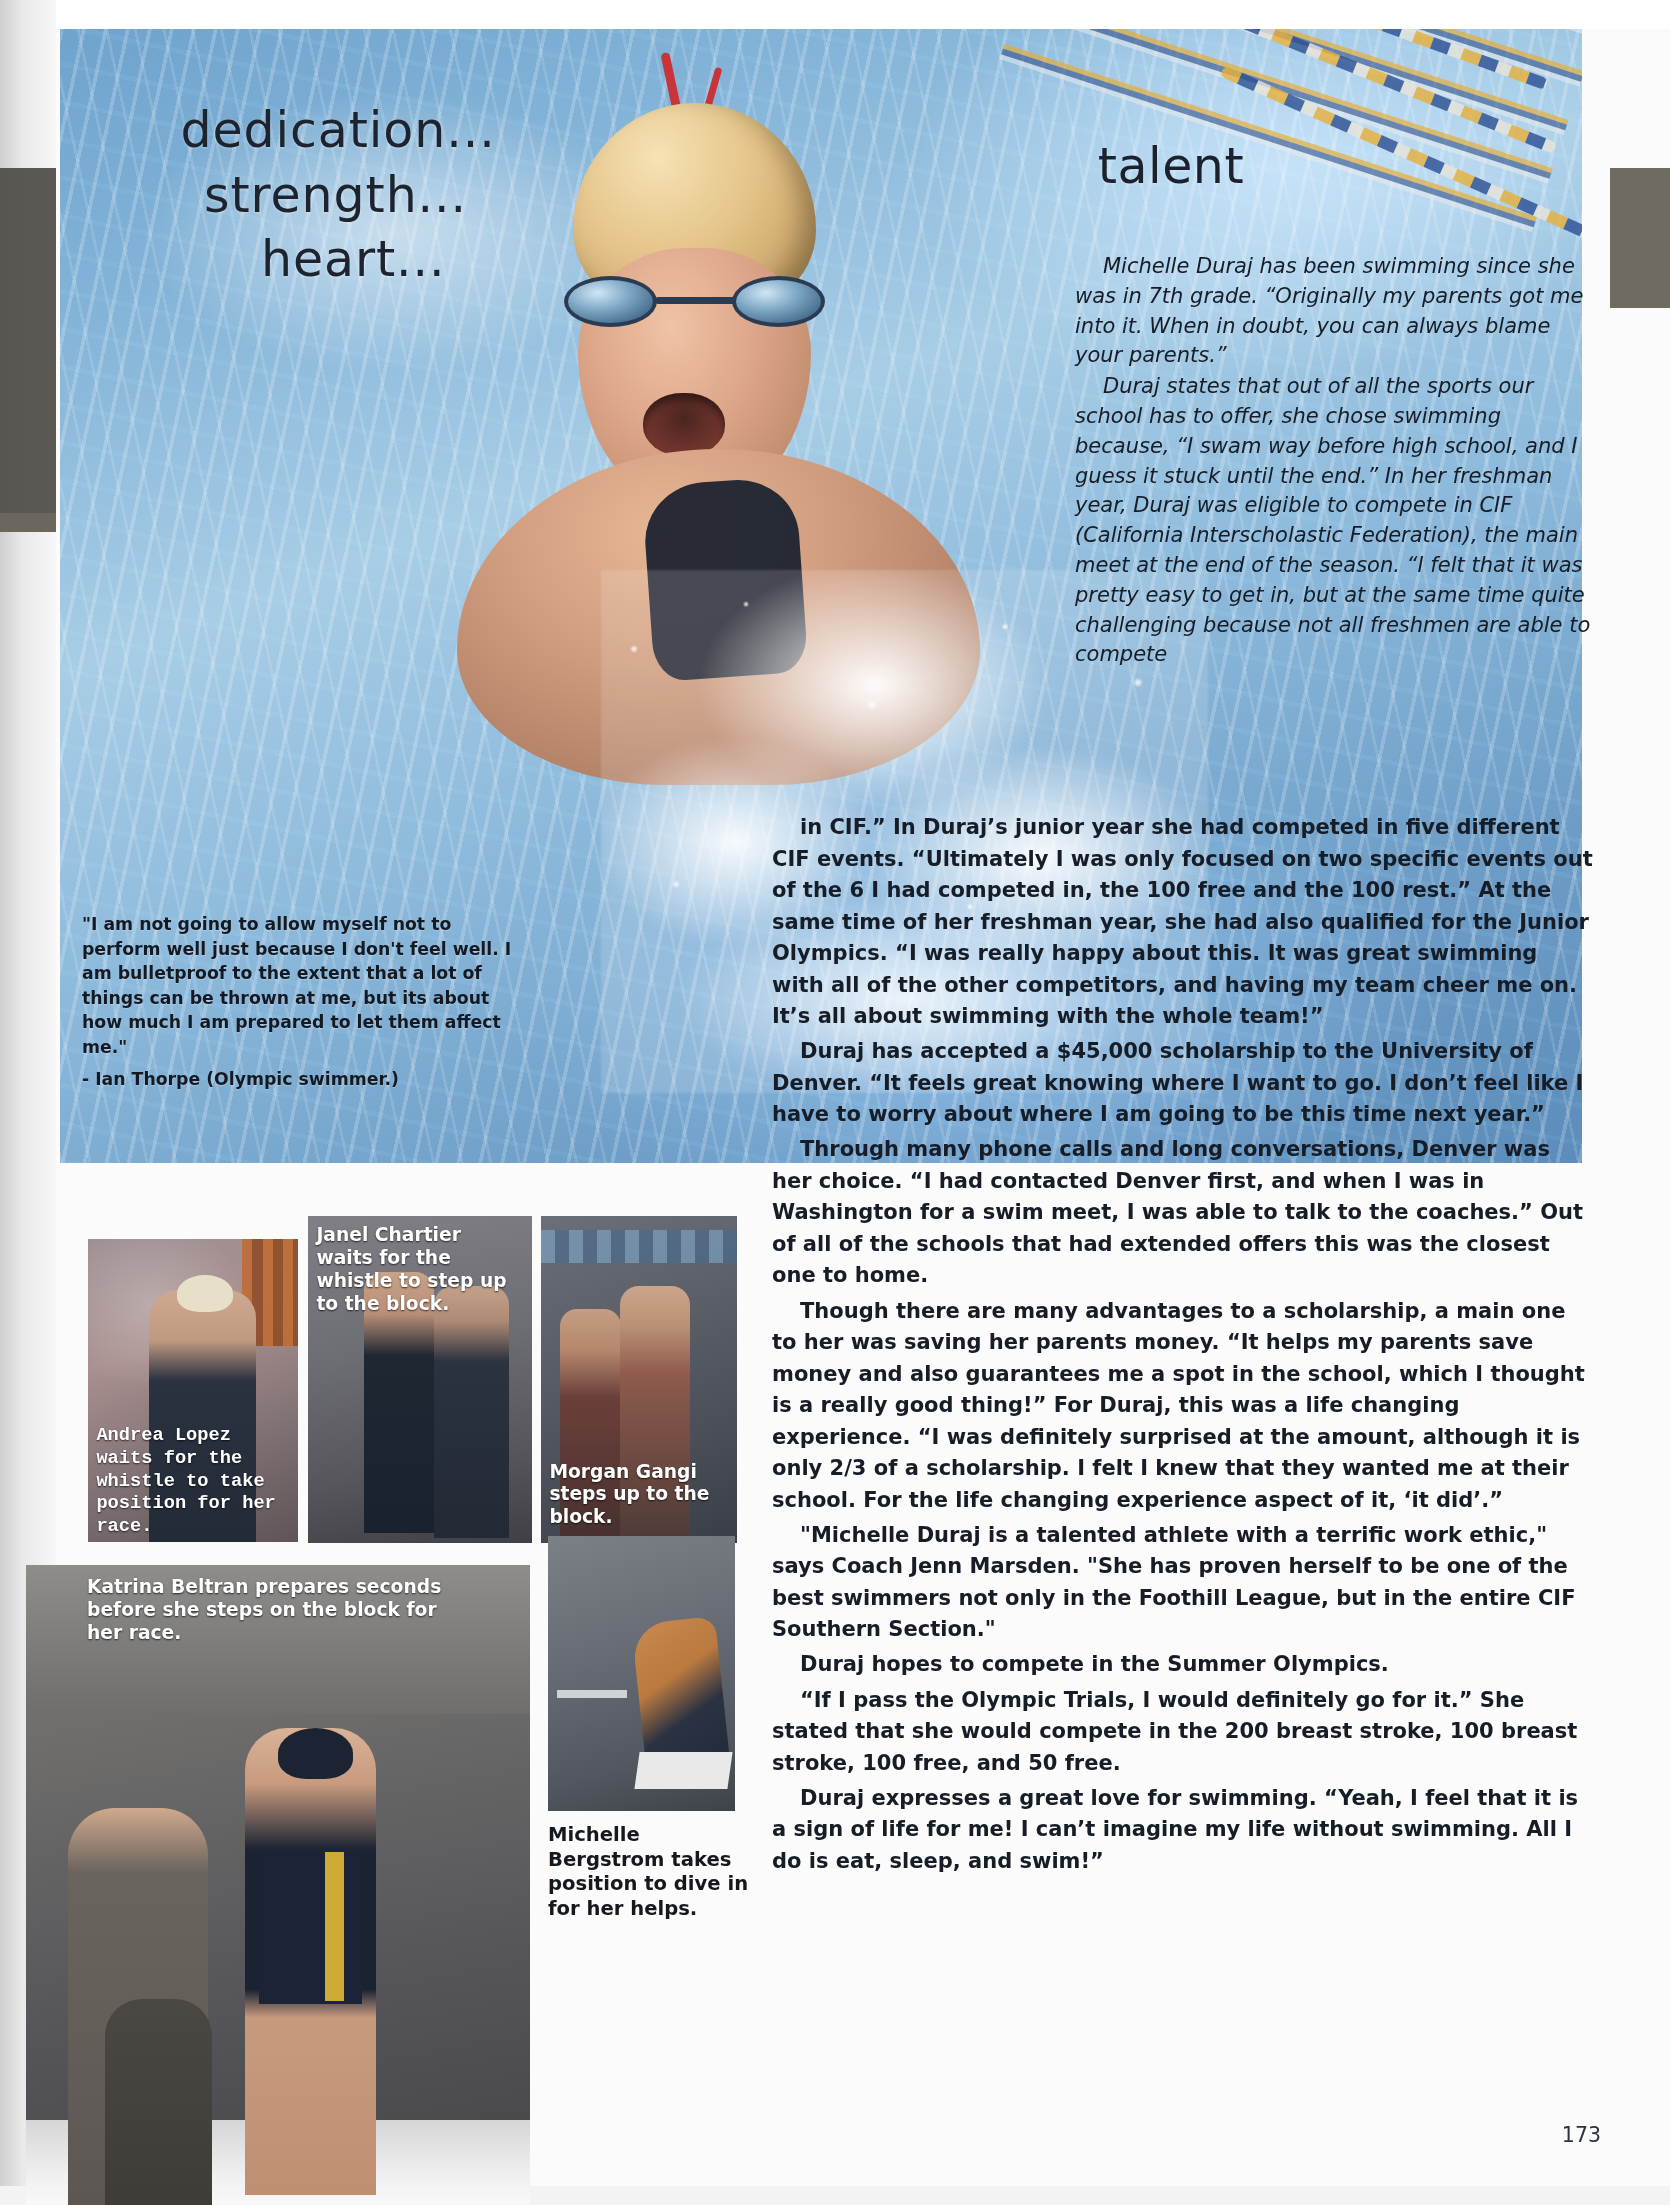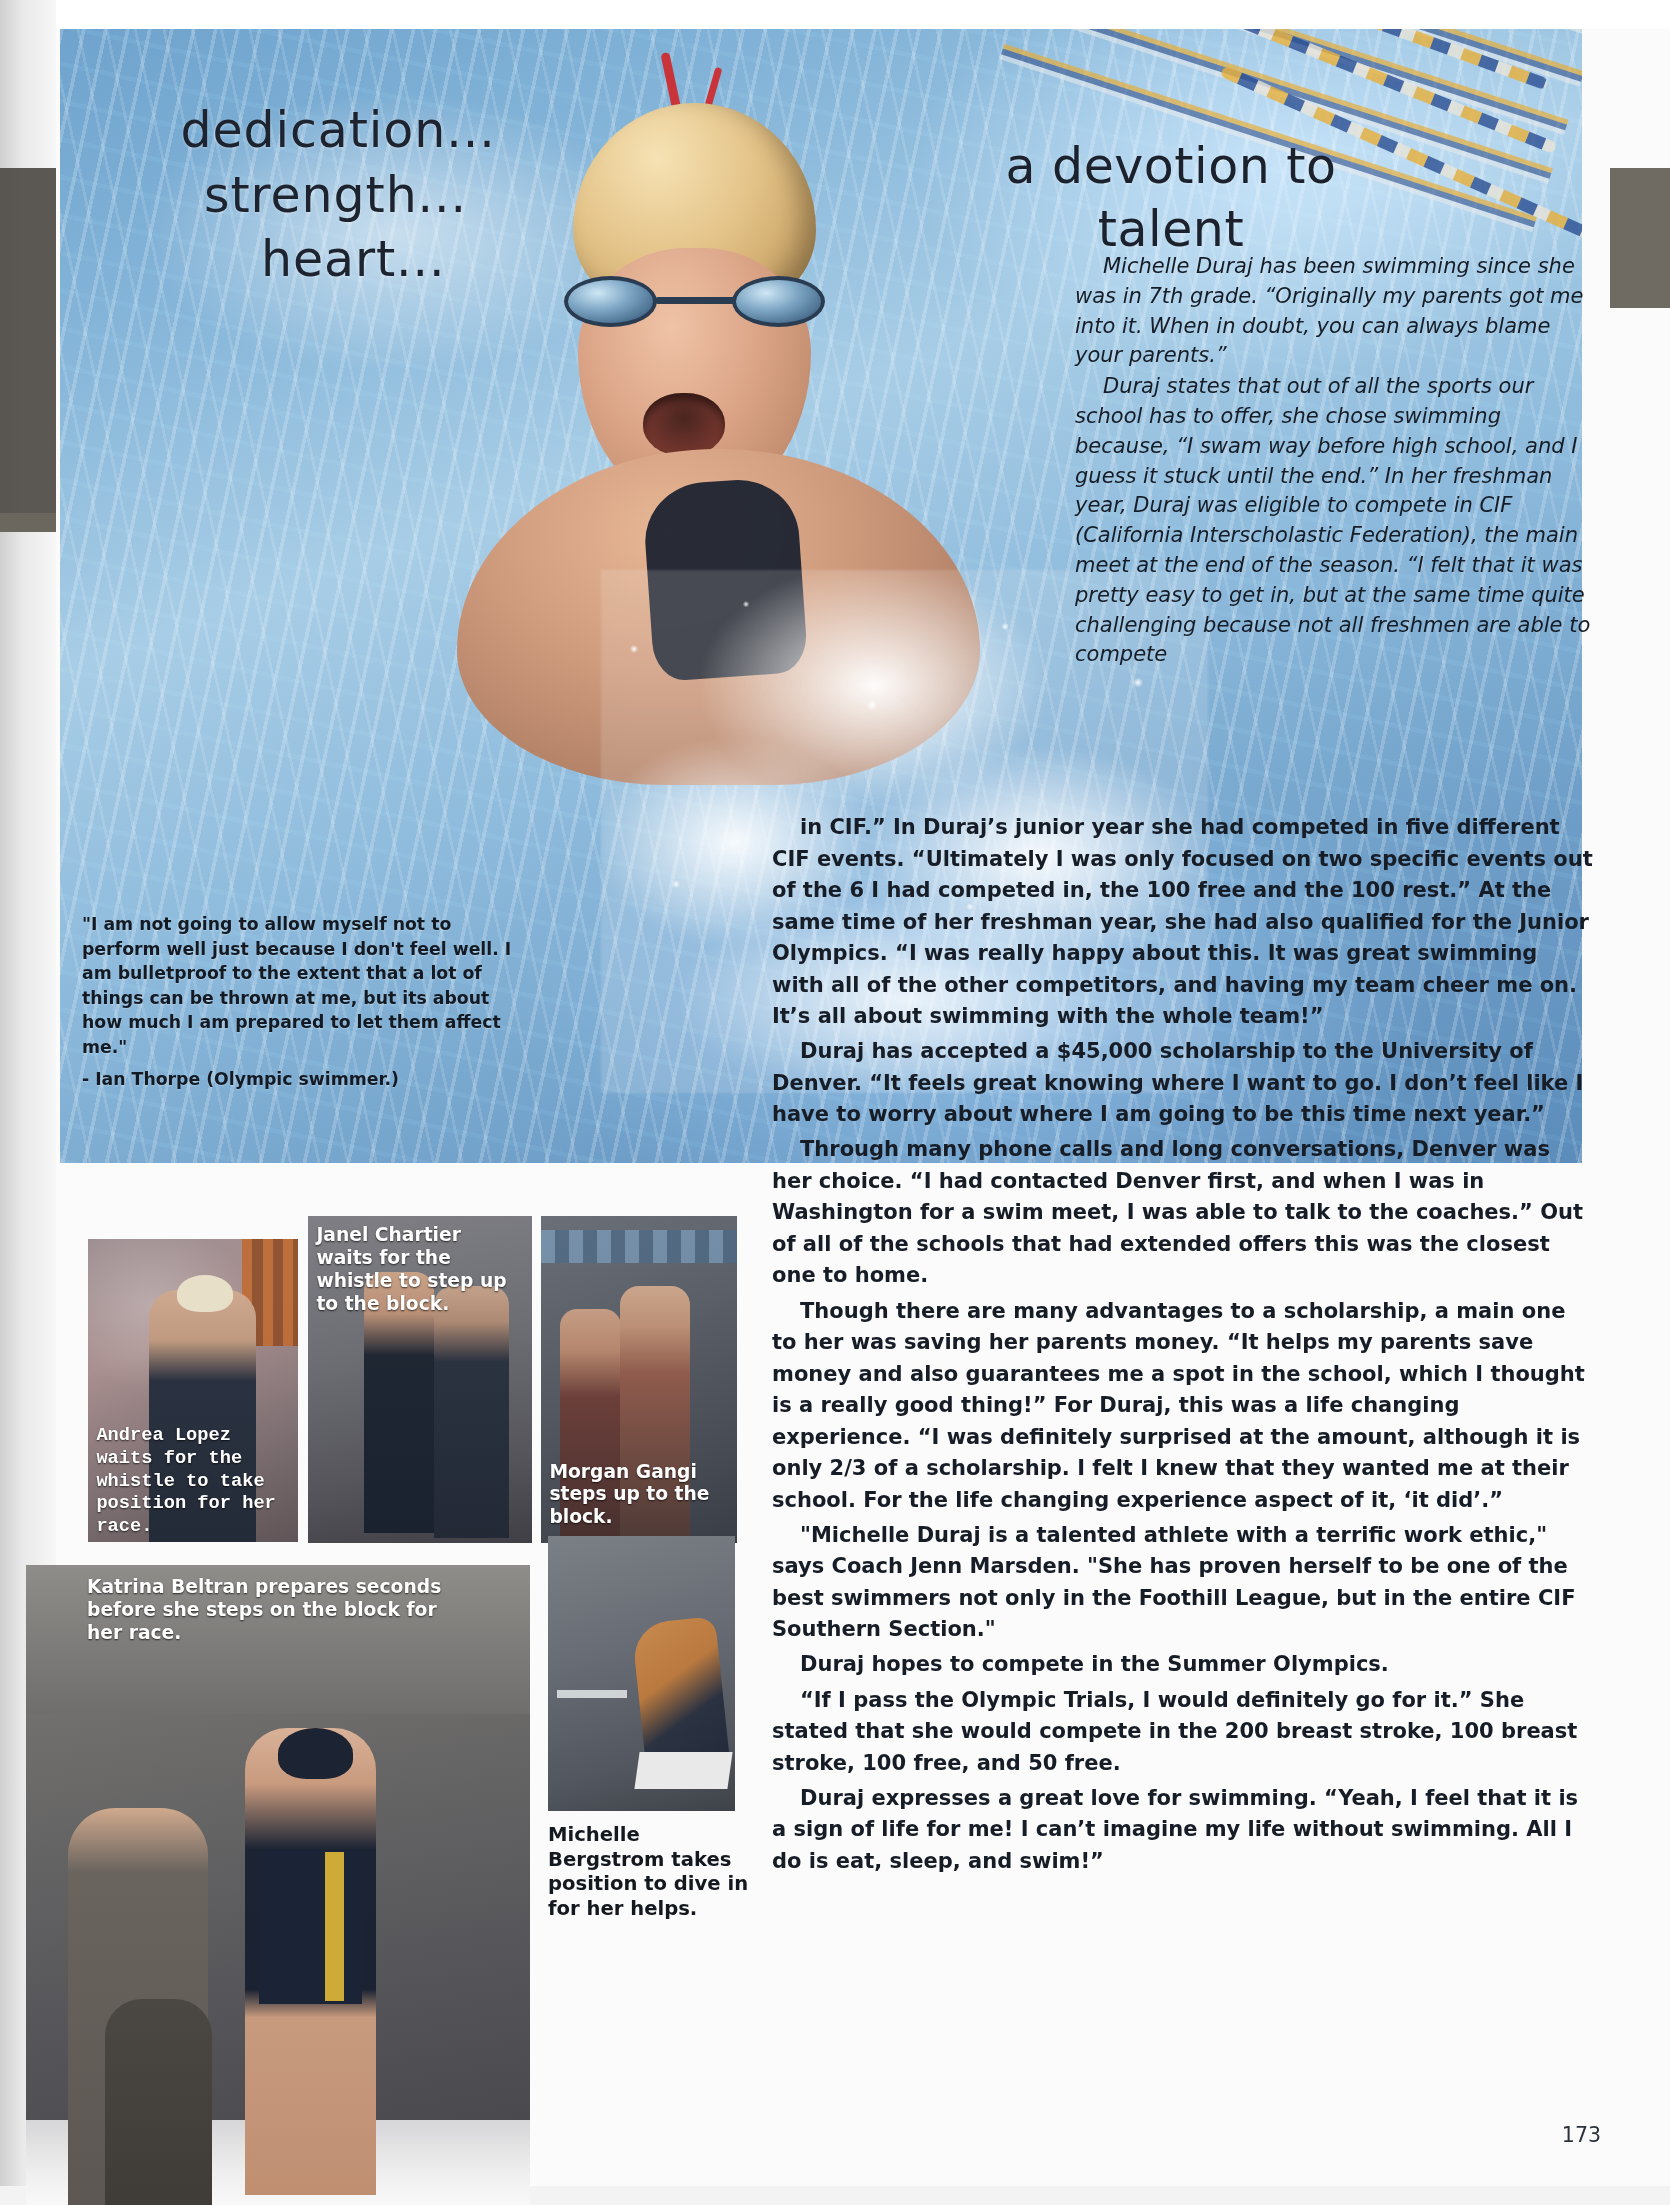--- a/index.html
+++ b/index.html
@@ -496,21 +496,20 @@
     <div class="droplets"></div>
   </div>
 
   <div class="headline-left">
     <div class="l1">dedication...</div>
     <div class="l2">strength...</div>
     <div class="l3">heart...</div>
   </div>
 
   <div class="headline-right">
-    <div>a devotion to</div>
     <div>talent</div>
   </div>
 </div>
 
 <div class="article">
   <p>Michelle Duraj has been swimming since she was in 7th grade. “Originally my parents got me into it. When in doubt, you can always blame your parents.”</p>
   <p>Duraj states that out of all the sports our school has to offer, she chose swimming because, “I swam way before high school, and I guess it stuck until the end.” In her freshman year, Duraj was eligible to compete in CIF (California Interscholastic Federation), the main meet at the end of the season. “I felt that it was pretty easy to get in, but at the same time quite challenging because not all freshmen are able to compete</p>
 </div>
 
 <div class="hero-quote">

